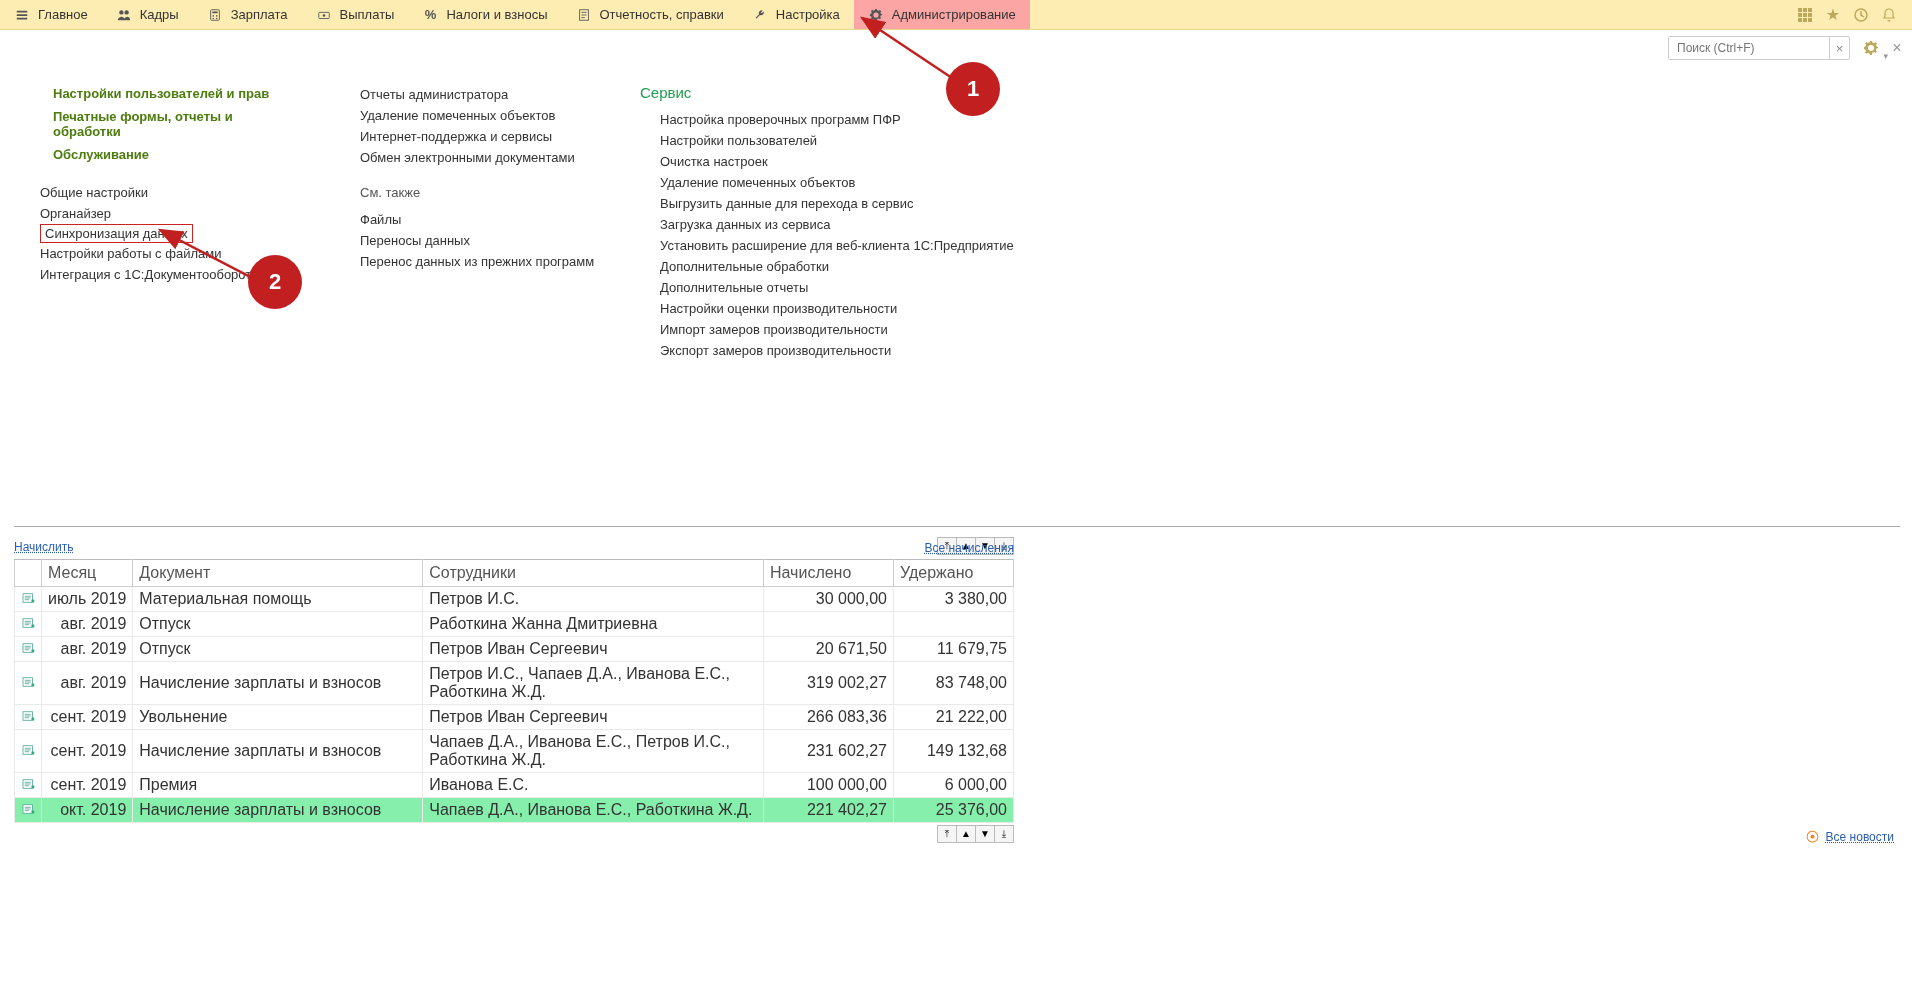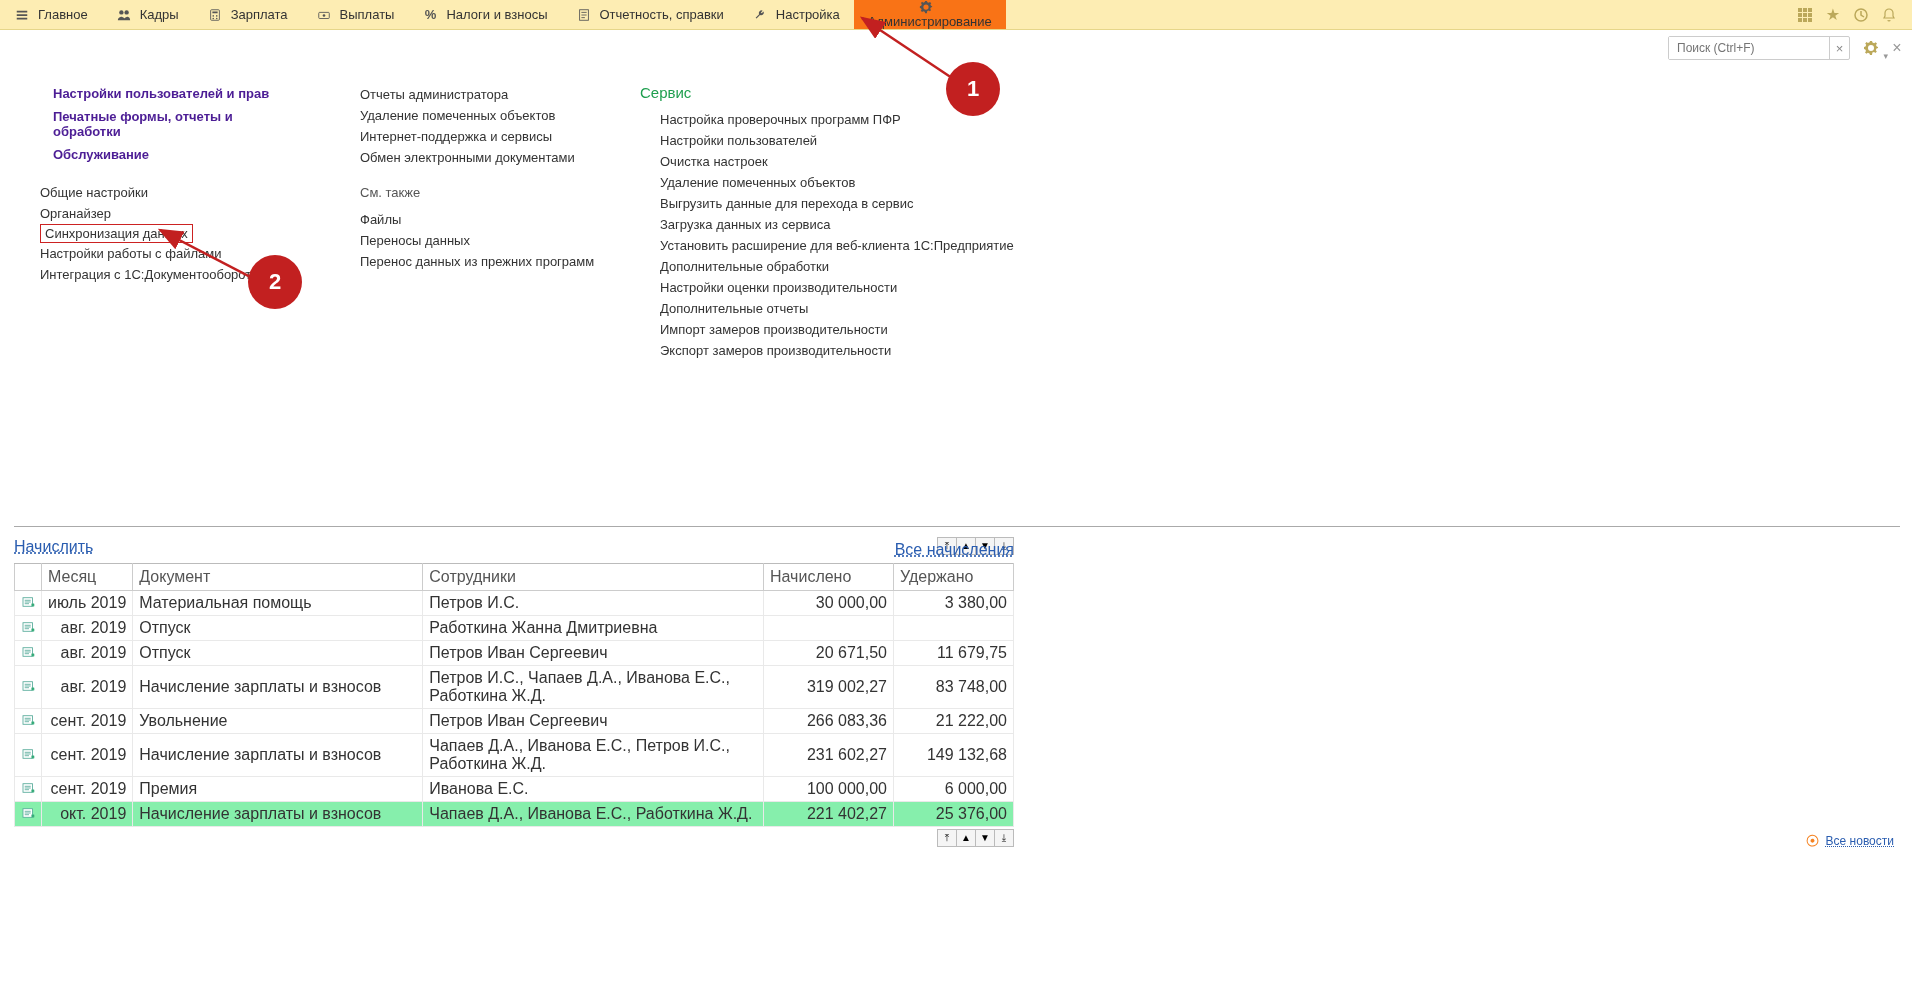--- a/index.html
+++ b/index.html
@@ -1,38 +1,38 @@
 <!DOCTYPE html>
 <html><head>
 <meta charset="utf-8">
 <style>
   * { box-sizing: border-box; margin: 0; padding: 0; }
   html, body { width: 1912px; height: 989px; font-family: Arial, sans-serif; font-size: 13px; color: #333; background: #fff; }
 
   
   .main-menu { display: flex; align-items: center; height: 30px; background: #fdedb3; border-bottom: 1px solid #e6d68a; position: relative; }
   .main-menu .item { display: flex; align-items: center; padding: 0 14px; height: 100%; cursor: pointer; white-space: nowrap; }
-  .main-menu .item.active { background: #f97316; flex-direction: column; }
+  .main-menu .item.active { background: #fca5a5; }
   .main-menu .item .ic { width: 16px; height: 16px; margin-right: 8px; display:inline-flex; align-items:center; justify-content:center; }
   .main-menu .tools { margin-left: auto; display:flex; align-items:center; gap: 10px; padding-right: 14px; color: #bba85a; }
   .tools .tic { width:18px; height:18px; display:inline-flex; align-items:center; justify-content:center; cursor:pointer; }
 
   
   .search-row { display:flex; align-items:center; justify-content:flex-end; height:36px; padding: 0 6px; }
   .search-wrap { display:flex; align-items:center; border:1px solid #ccc; border-radius:2px; }
   .search-wrap input { border:none; outline:none; padding:4px 8px; width: 160px; font-size:12px; color:#777; }
   .search-wrap .xbtn { width:20px; height:22px; border-left:1px solid #ccc; display:flex; align-items:center; justify-content:center; cursor:pointer; color:#888; }
   .gearbtn { width:22px; height:22px; margin: 0 6px 0 10px; display:flex; align-items:center; justify-content:center; color:#bba85a; cursor:pointer; position:relative; }
   .gearbtn::after { content:"▾"; font-size:9px; position:absolute; right:-6px; bottom:-2px; color:#999; }
   .closebtn { width:18px; height:18px; display:flex; align-items:center; justify-content:center; color:#999; cursor:pointer; font-size:16px; }
 
   
   .admin-panel { display:flex; padding: 18px 0 0 40px; gap: 60px; height: 430px; }
   .col { display:flex; flex-direction:column; }
-  .group-title { font-weight: bold; color:#4c1d95; margin-bottom: 4px; padding: 2px 13px; }
+  .group-title { font-weight: bold; color:#4d7c0f; margin-bottom: 4px; padding: 2px 13px; }
   .link { color:#333; padding: 3px 0; cursor:pointer; white-space:nowrap; }
   .link.indent { padding-left: 20px; }
   .link.boxed { border:1px solid #c22; padding: 1px 4px; display:inline-block; }
   .section-spacer { height: 14px; }
   .col2 .link { padding-left: 0; }
   .service-title { color:#1f9f4f; font-size:15px; margin-bottom: 8px; }
 
   
   .annot-layer { position:absolute; left:0; top:0; width:1912px; height:500px; pointer-events:none; }
   .circle { position:absolute; width:54px; height:54px; border-radius:50%; background:#c22020; display:flex; align-items:center; justify-content:center; color:#fff; font-size:22px; font-weight:bold; }
@@ -41,21 +41,21 @@
   .divider { border-top:1px solid #aaa; margin: 0 12px 0 14px; }
   .lower-wrap { display:flex; padding: 6px 12px 8px 14px; }
   .lower-left { width: 1000px; }
   .lower-right { flex:1; display:flex; flex-direction:column; justify-content:flex-end; padding-left: 40px; }
 
   .nav-btns { display:flex; gap:0; justify-content:flex-end; margin-bottom: 2px; }
   .nav-btns button { width:20px; height:18px; border:1px solid #bbb; background:#f5f5f5; cursor:pointer; font-size:10px; line-height:1; padding:0;}
   .nav-btns button + button { margin-left:-1px; }
 
   .toolbar-row { display:flex; align-items:center; justify-content:space-between; margin: 4px 0 2px 0; }
-  .linkblue { color:#2a5db0; text-decoration: underline dotted; cursor:pointer; font-size:16px; }
+  .linkblue { color:#2a5db0; text-decoration: underline dotted; cursor:pointer; font-size:12px; }
 
   table.grid { border-collapse: collapse; width: 100%; font-size:16px; }
   table.grid th { text-align:left; font-weight:normal; border:1px solid #ccc; border-top:1px solid #bbb; padding: 4px 6px; background:#fff; color:#555;}
   table.grid td { border:1px solid #e9e9e9; padding: 3px 6px; }
   table.grid tr.sel td { background: #86efac; }
   .doc-ic { width:14px; height:12px; display:inline-block; }
   td.num { text-align:right; white-space:nowrap; }
   td.mon { text-align:right; white-space:nowrap; }
   th.num { text-align:left; }
 
@@ -209,22 +209,22 @@
     <div class="service-title">Сервис</div>
     <div id="service-links">
         <div class="link indent">Настройка проверочных программ ПФР</div>
         <div class="link indent">Настройки пользователей</div>
         <div class="link indent">Очистка настроек</div>
         <div class="link indent">Удаление помеченных объектов</div>
         <div class="link indent">Выгрузить данные для перехода в сервис</div>
         <div class="link indent">Загрузка данных из сервиса</div>
         <div class="link indent">Установить расширение для веб-клиента 1С:Предприятие</div>
         <div class="link indent">Дополнительные обработки</div>
+        <div class="link indent">Дополнительные отчеты</div>
         <div class="link indent">Настройки оценки производительности</div>
-        <div class="link indent">Дополнительные отчеты</div>
         <div class="link indent">Импорт замеров производительности</div>
         <div class="link indent">Экспорт замеров производительности</div>
       </div>
   </div>
 </div>
 
 <div class="annot-layer">
   <svg width="1912" height="500" style="position:absolute;left:0;top:0">
     <defs>
         <marker id="ah" markerWidth="10" markerHeight="8" refX="9" refY="4" orient="auto">

